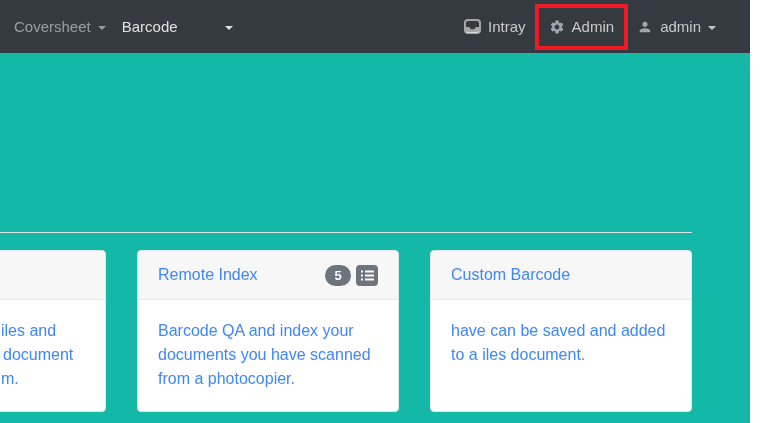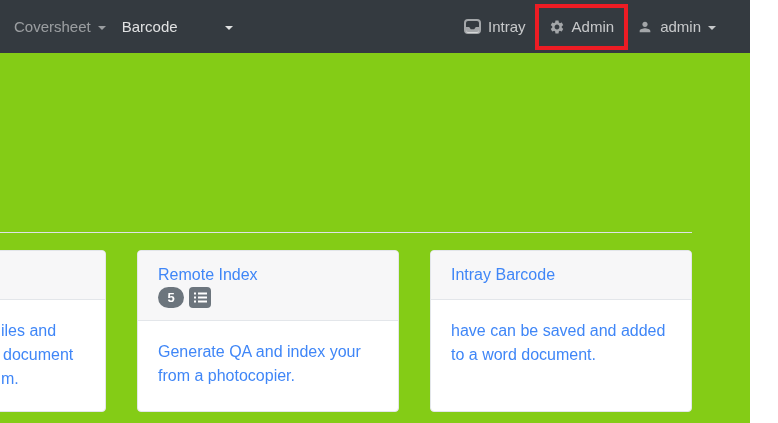--- a/index.html
+++ b/index.html
@@ -5,21 +5,21 @@
   html, body { margin: 0; padding: 0; }
   body {
     font-family: "Liberation Sans", "DejaVu Sans", sans-serif;
     background: #fff;
   }
   .app {
     position: relative;
     width: 750px;
     height: 423px;
     overflow: hidden;
-    background: #84cc16;
+    background: #14b8a6;
   }
 
   
   .navbar {
     position: relative;
     z-index: 5;
     height: 53px;
     background: #343a40;
     display: flex;
     align-items: center;
@@ -88,21 +88,20 @@
     border-radius: 4px;
   }
   .card-header {
     background: #f7f7f8;
     border-bottom: 1px solid #e3e6ea;
     border-radius: 4px 4px 0 0;
     padding: 12px 20px;
     display: flex;
     justify-content: space-between;
     min-height: 24px;
-    flex-direction: column;
   }
   .card-title {
     color: #3f86f7;
     font-size: 16px;
     line-height: 24px;
     text-decoration: none;
     cursor: pointer;
   }
   .header-controls { display: flex; align-items: center; }
   .badge-pill {
@@ -221,31 +220,32 @@
                   <rect x="0" y="4.5" width="2" height="2" fill="#fff"></rect>
                   <rect x="4" y="4.5" width="9" height="2" fill="#fff"></rect>
                   <rect x="0" y="8.5" width="2" height="2" fill="#fff"></rect>
                   <rect x="4" y="8.5" width="9" height="2" fill="#fff"></rect>
                 </svg>
               </span>
             </button>
           </span>
         </div>
         <div class="card-body">
-          <a>Generate QA and index your</a>
+          <a>Barcode QA and index your</a>
+          <a>documents you have scanned</a>
           <a>from a photocopier.</a>
         </div>
       </div>
 
       <div class="card">
         <div class="card-header">
-          <a class="card-title">Intray Barcode</a>
+          <a class="card-title">Custom Barcode</a>
         </div>
         <div class="card-body">
           <a>have can be saved and added</a>
-          <a>to a word document.</a>
+          <a>to a iles document.</a>
         </div>
       </div>
 
     </div>
   </main>
 
 </div>
 
 </body></html>

